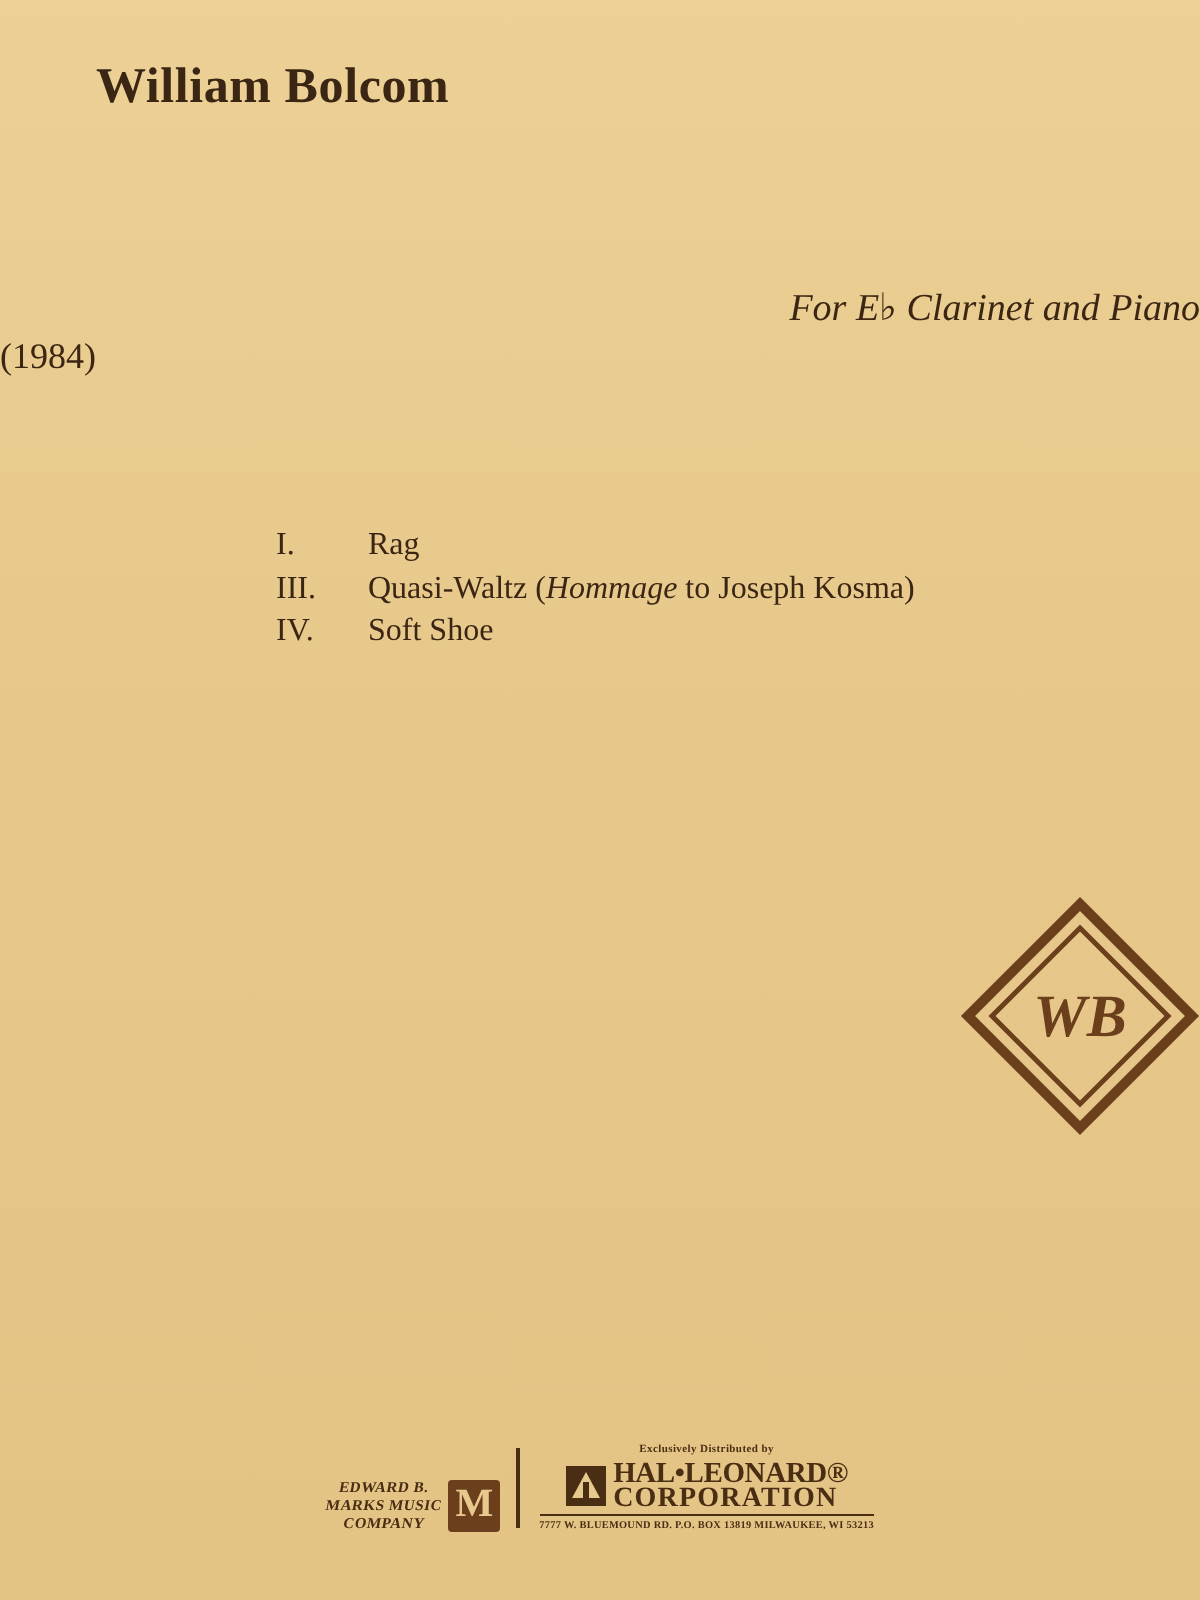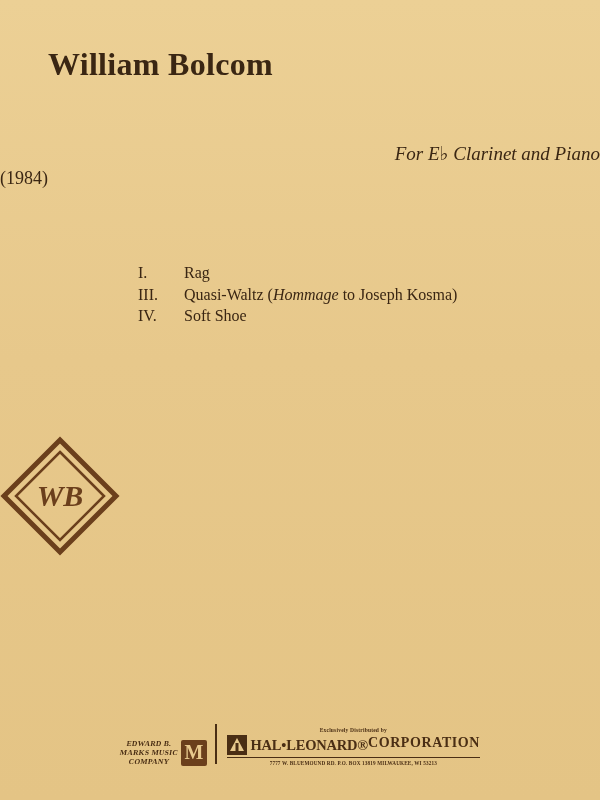--- a/index.html
+++ b/index.html
@@ -17,26 +17,25 @@
   }
   .page {
     position: absolute;
     inset: 0;
     background: linear-gradient(180deg, #ecd095 0%, #e7c88b 45%, #e4c485 100%);
   }
   .composer {
     position: absolute;
     top: 30px;
     left: 48px;
-    font-size: 32px;
+    font-size: 25px;
     font-weight: bold;
     letter-spacing: 0.3px;
     color: #3a2613;
     font-family: "Liberation Serif", serif;
-    margin-top: 16px;
   }
   .title {
     position: absolute;
     top: 96px;
     left: 0;
     width: 100%;
     text-align: center;
     font-size: 30px;
     font-weight: bold;
     color: #3a2613;
@@ -80,25 +79,25 @@
     width: 46px;
     flex: 0 0 46px;
     text-align: left;
   }
   .mv-name em {
     font-style: italic;
     font-family: Liberation Serif, serif;
   }
   .logo {
     position: absolute;
-    top: 436px;
-    left: 0;
-    width: 100%;
-    display: flex;
-    justify-content: flex-start;
+    top: 448px;
+    left: 0;
+    width: 100%;
+    display: flex;
+    justify-content: flex-end;
   }
   .publisher {
     position: absolute;
     bottom: 34px;
     left: 0;
     width: 100%;
     display: flex;
     justify-content: center;
     align-items: flex-end;
     gap: 0px;
@@ -156,21 +155,21 @@
     align-items: center;
     gap: 4px;
   }
   .hl-mark {
     width: 20px;
     height: 20px;
     position: relative;
   }
   .hl-words {
     display: flex;
-    flex-direction: row;
+    flex-direction: column;
     align-items: flex-start;
   }
   .hl-name {
     font-size: 14.5px;
     font-weight: bold;
     letter-spacing: -0.2px;
     line-height: 15px;
     color: #4a2e14;
   }
   .hl-corp {

